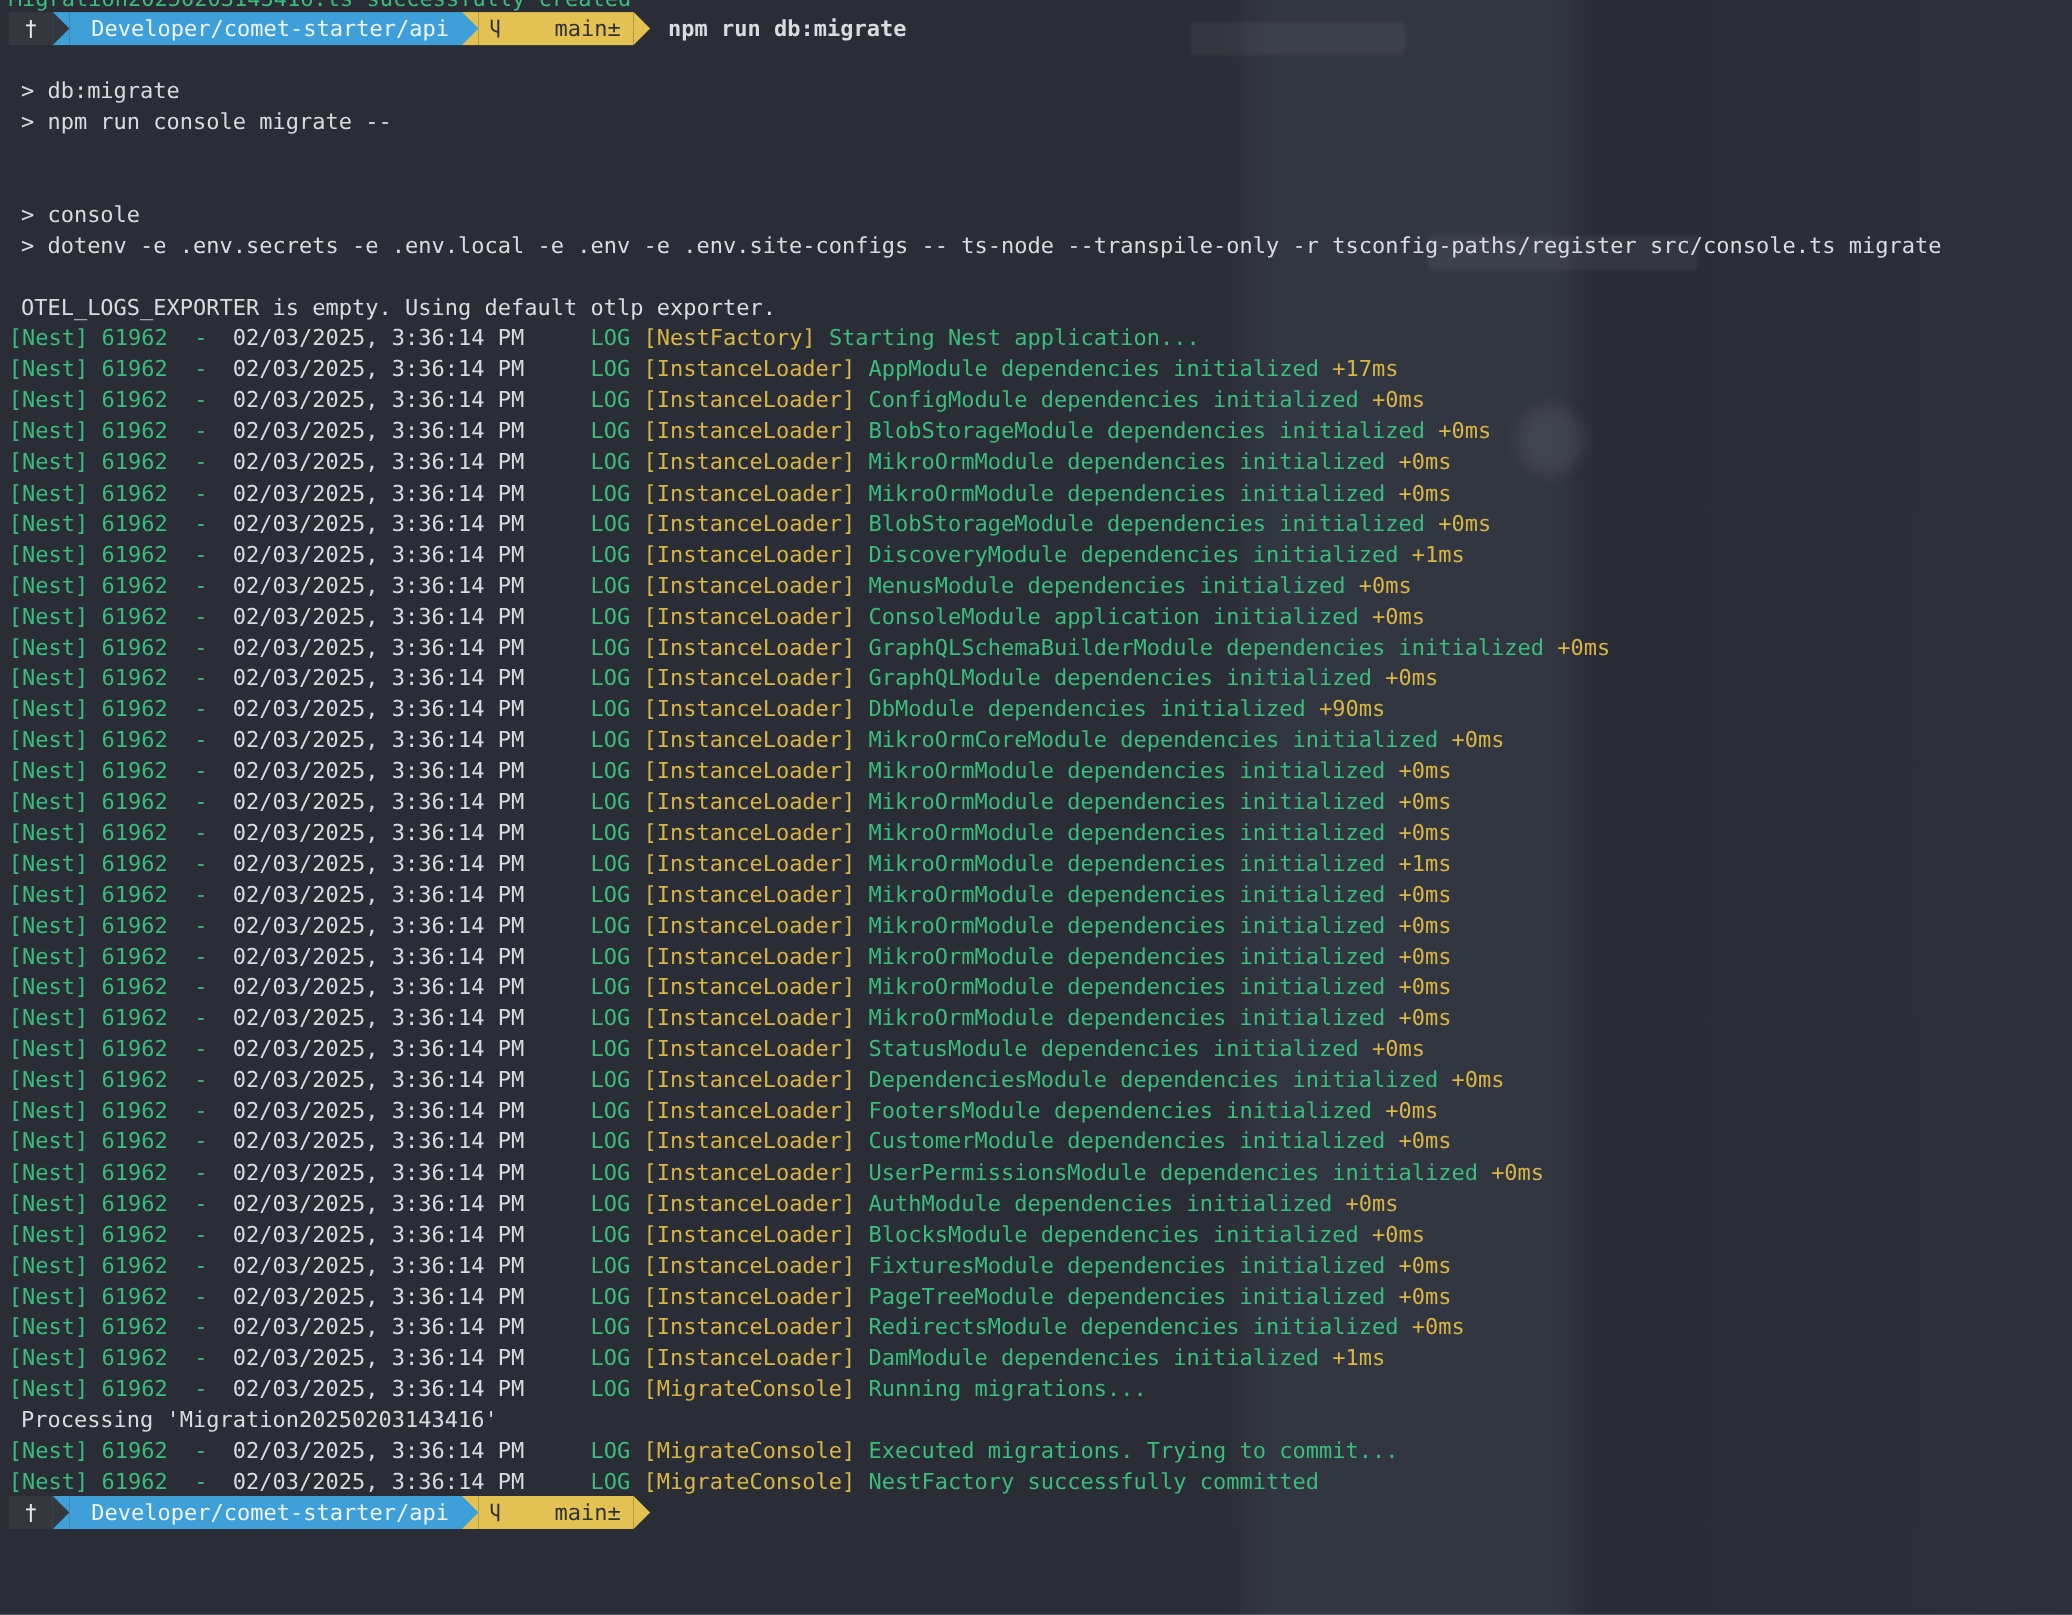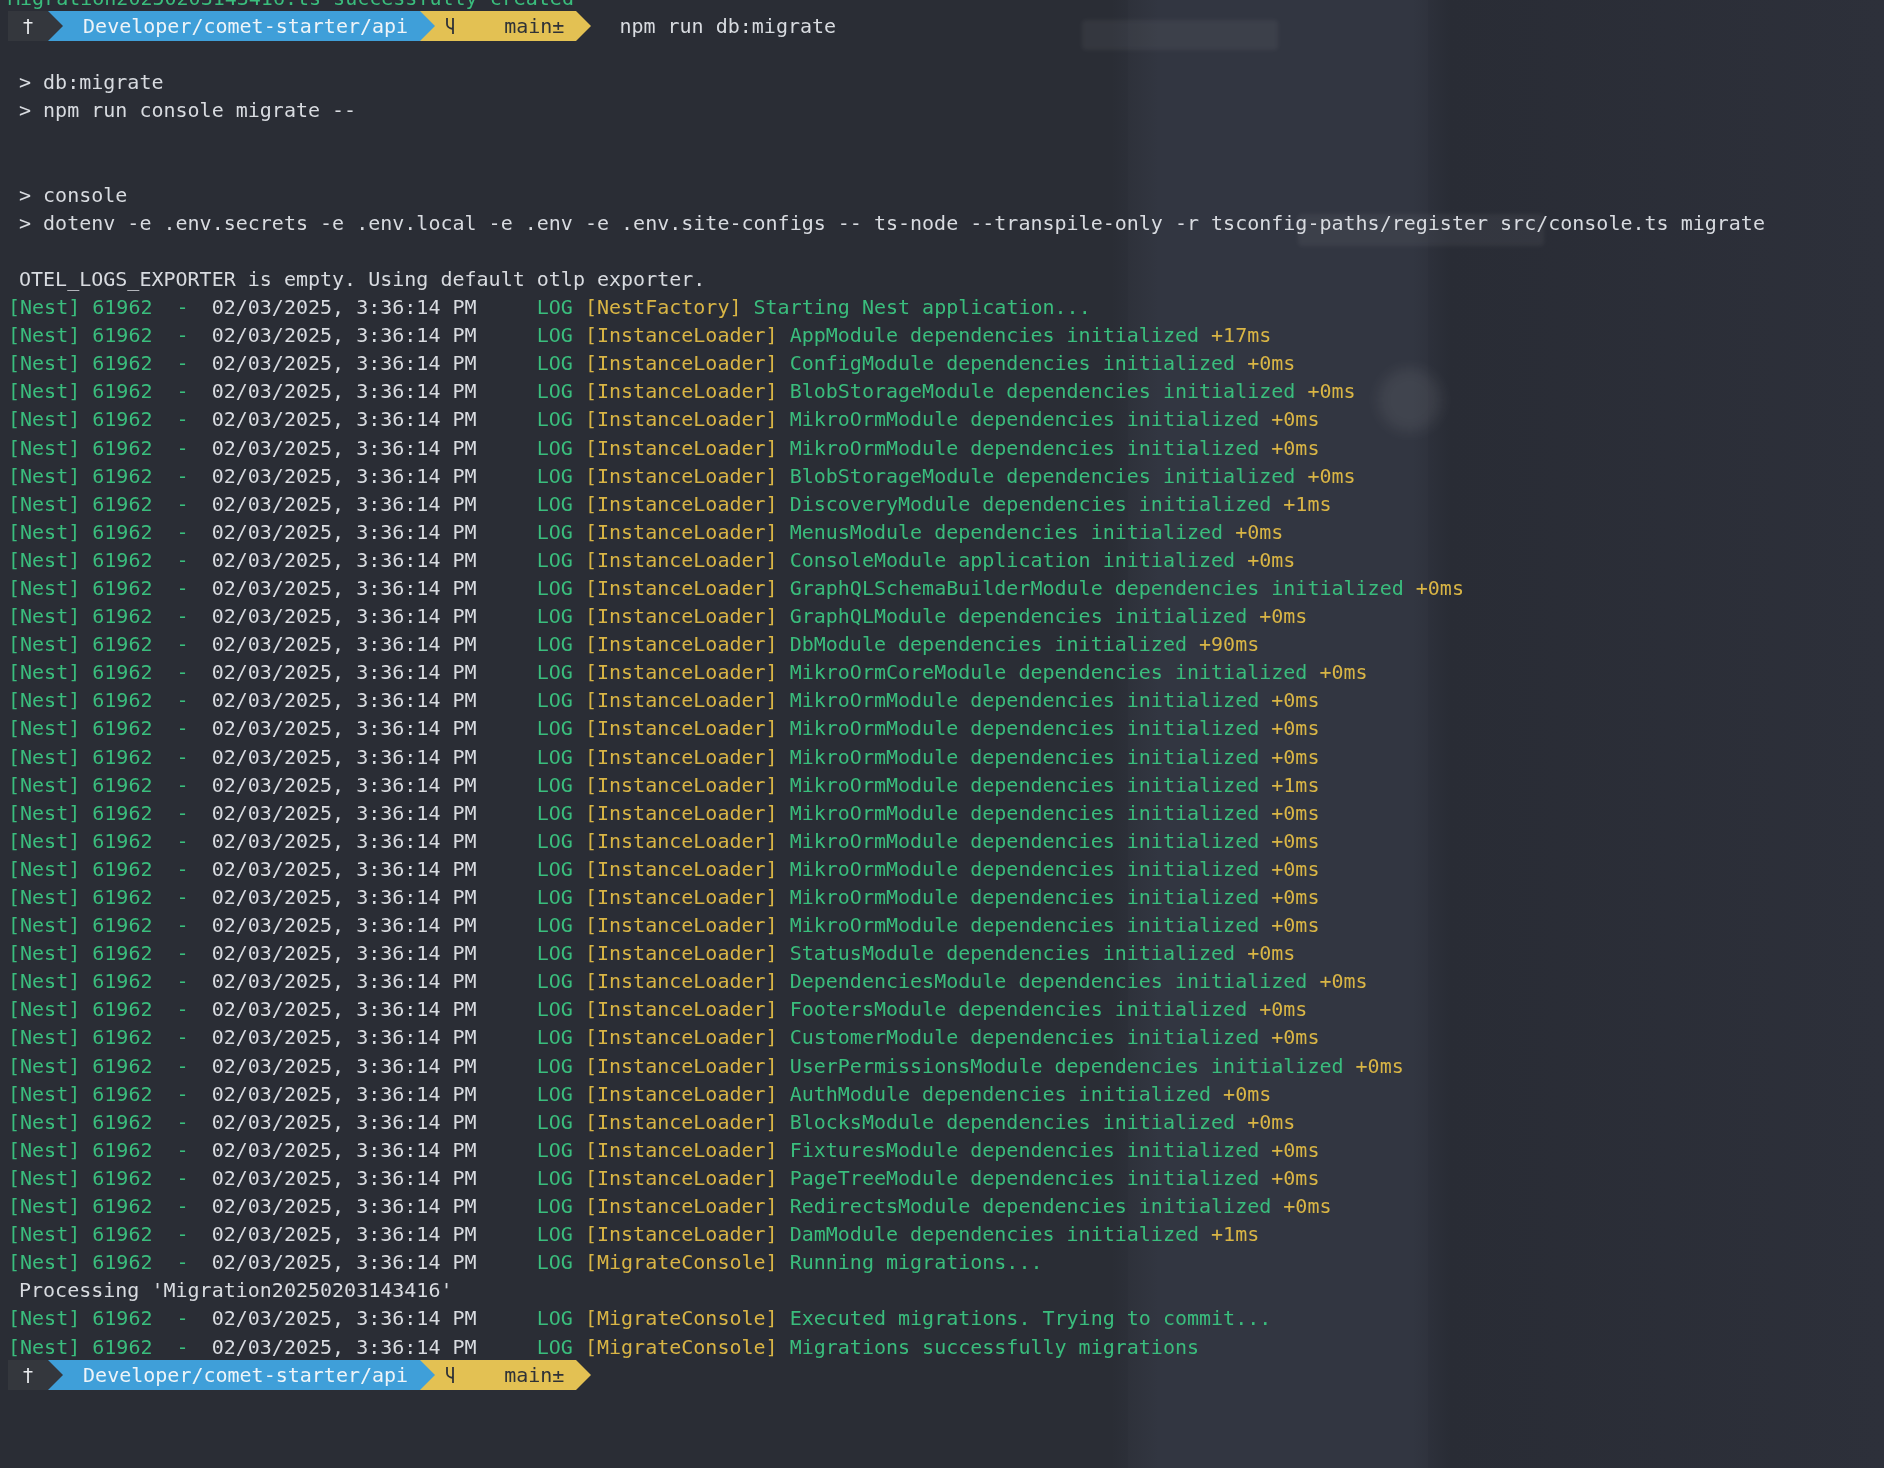--- a/index.html
+++ b/index.html
@@ -23,21 +23,21 @@
   .prompt{display:flex;align-items:center;height:28.1px;}
   .pl-seg{display:inline-flex;align-items:center;height:30px;padding:0 12px;font-size:20px;}
   .seg-user{background:var(--seg-dark,#34373d);color:#e8eaed;padding:0 14px;}
   .seg-path{background:var(--blue,#3f9fd9);color:#eef4f8;padding-left:20px;}
   .seg-branch{background:var(--gold,#e3c153);color:#2f3237;padding-left:8px;gap:41px;}
   .pl-arrow{width:0;height:0;border-top:15px solid transparent;border-bottom:15px solid transparent;border-left:15px solid transparent;}
   .arrow-dark{border-left-color:var(--seg-dark,#34373d);background:var(--blue,#3f9fd9);}
   .arrow-blue{border-left-color:var(--blue,#3f9fd9);background:var(--gold,#e3c153);}
   .arrow-gold{border-left-color:var(--gold,#e3c153);background:transparent;}
   .branch-icon{margin-right:6px;display:inline-block;}
-  .prompt-cmd{margin-left:28px;color:var(--white,#d8dbe0);}
+  .prompt-cmd{margin-left:16px;color:var(--white,#d8dbe0);font-weight:bold;}
 </style>
 </head>
 <body>
 
 <div class="bg-artifact" style="left:1128px;top:0;width:300px;height:1468px;background:rgba(255,255,255,0.012);"></div>
 <div class="bg-artifact" style="left:1082px;top:20px;width:196px;height:30px;background:rgba(255,255,255,0.05);border-radius:4px;filter:blur(2px);"></div>
 <div class="bg-artifact" style="left:1298px;top:214px;width:246px;height:32px;background:rgba(255,255,255,0.05);border-radius:4px;filter:blur(2px);"></div>
 <div class="bg-artifact" style="left:1378px;top:368px;width:64px;height:64px;background:rgba(255,255,255,0.07);border-radius:50%;filter:blur(7px);"></div>
 
 <div id="terminal">
@@ -85,18 +85,18 @@
       <div class="row"><span class="c-green">[Nest] 61962  - </span><span class="c-white">02/03/2025, 3:36:14 PM</span><span class="c-green">     LOG </span><span class="c-yellow">[InstanceLoader]</span><span class="c-green"> UserPermissionsModule dependencies initialized</span><span class="c-yellow"> +0ms</span></div>
       <div class="row"><span class="c-green">[Nest] 61962  - </span><span class="c-white">02/03/2025, 3:36:14 PM</span><span class="c-green">     LOG </span><span class="c-yellow">[InstanceLoader]</span><span class="c-green"> AuthModule dependencies initialized</span><span class="c-yellow"> +0ms</span></div>
       <div class="row"><span class="c-green">[Nest] 61962  - </span><span class="c-white">02/03/2025, 3:36:14 PM</span><span class="c-green">     LOG </span><span class="c-yellow">[InstanceLoader]</span><span class="c-green"> BlocksModule dependencies initialized</span><span class="c-yellow"> +0ms</span></div>
       <div class="row"><span class="c-green">[Nest] 61962  - </span><span class="c-white">02/03/2025, 3:36:14 PM</span><span class="c-green">     LOG </span><span class="c-yellow">[InstanceLoader]</span><span class="c-green"> FixturesModule dependencies initialized</span><span class="c-yellow"> +0ms</span></div>
       <div class="row"><span class="c-green">[Nest] 61962  - </span><span class="c-white">02/03/2025, 3:36:14 PM</span><span class="c-green">     LOG </span><span class="c-yellow">[InstanceLoader]</span><span class="c-green"> PageTreeModule dependencies initialized</span><span class="c-yellow"> +0ms</span></div>
       <div class="row"><span class="c-green">[Nest] 61962  - </span><span class="c-white">02/03/2025, 3:36:14 PM</span><span class="c-green">     LOG </span><span class="c-yellow">[InstanceLoader]</span><span class="c-green"> RedirectsModule dependencies initialized</span><span class="c-yellow"> +0ms</span></div>
       <div class="row"><span class="c-green">[Nest] 61962  - </span><span class="c-white">02/03/2025, 3:36:14 PM</span><span class="c-green">     LOG </span><span class="c-yellow">[InstanceLoader]</span><span class="c-green"> DamModule dependencies initialized</span><span class="c-yellow"> +1ms</span></div>
       <div class="row"><span class="c-green">[Nest] 61962  - </span><span class="c-white">02/03/2025, 3:36:14 PM</span><span class="c-green">     LOG </span><span class="c-yellow">[MigrateConsole]</span><span class="c-green"> Running migrations...</span></div>
       <div class="row"><span class="c-white">Processing 'Migration20250203143416'</span></div>
       <div class="row"><span class="c-green">[Nest] 61962  - </span><span class="c-white">02/03/2025, 3:36:14 PM</span><span class="c-green">     LOG </span><span class="c-yellow">[MigrateConsole]</span><span class="c-green"> Executed migrations. Trying to commit...</span></div>
-      <div class="row"><span class="c-green">[Nest] 61962  - </span><span class="c-white">02/03/2025, 3:36:14 PM</span><span class="c-green">     LOG </span><span class="c-yellow">[MigrateConsole]</span><span class="c-green"> Migrations successfully migrations</span></div>
+      <div class="row"><span class="c-green">[Nest] 61962  - </span><span class="c-white">02/03/2025, 3:36:14 PM</span><span class="c-green">     LOG </span><span class="c-yellow">[MigrateConsole]</span><span class="c-green"> NestFactory successfully committed</span></div>
       <div class="row prompt"><span class="pl-seg seg-user"><span class="">†</span></span><span class="pl-arrow arrow-dark"></span><span class="pl-seg seg-path"><span class="">Developer/comet-starter/api</span></span><span class="pl-arrow arrow-blue"></span><span class="pl-seg seg-branch"><svg width="14" height="20" viewBox="0 0 14 20" class="branch-icon">
             <path d="M10 2 V18 M4 2 V8 Q4 12 10 13" fill="none" stroke="#2f3237" stroke-width="1.8"></path>
           </svg><span class="">main±</span></span><span class="pl-arrow arrow-gold"></span></div>
     </div>
 </div>
 
 </body></html>

